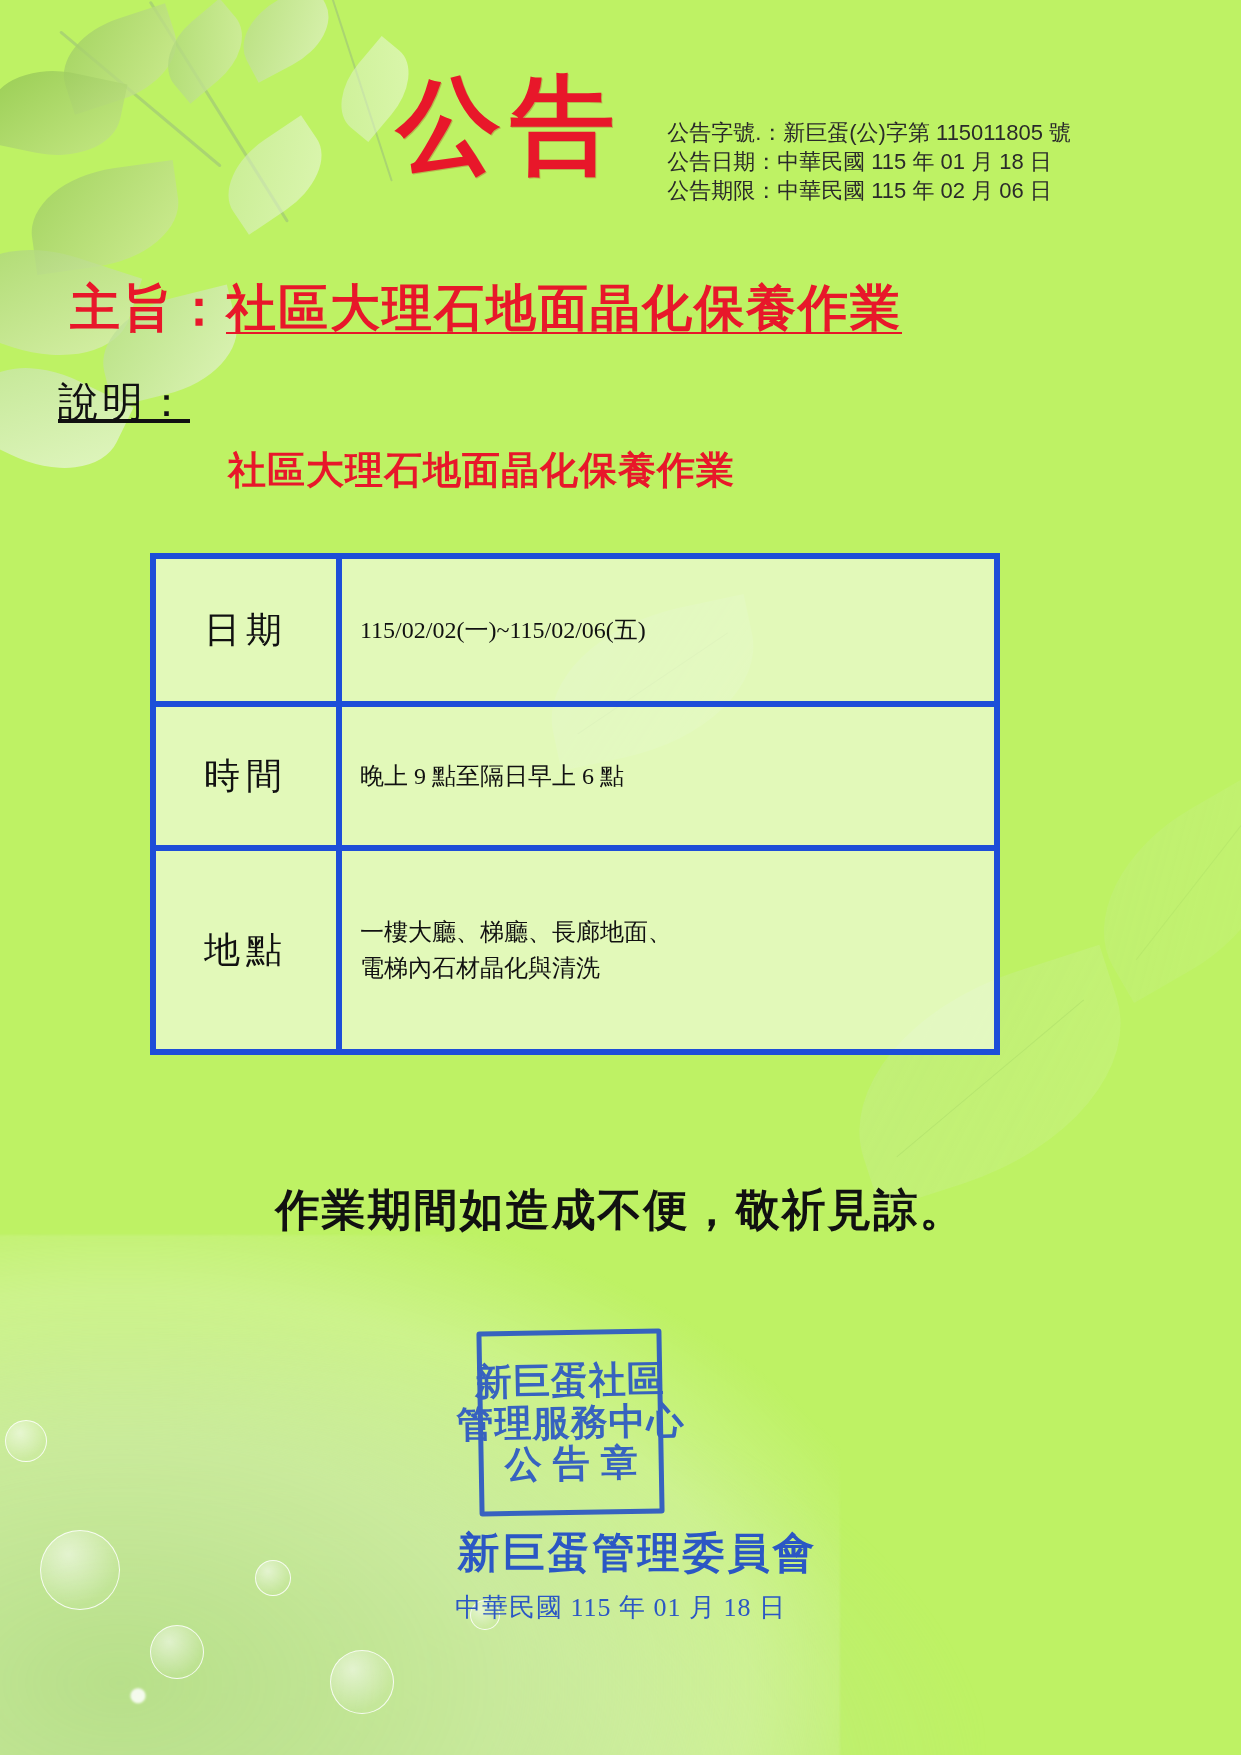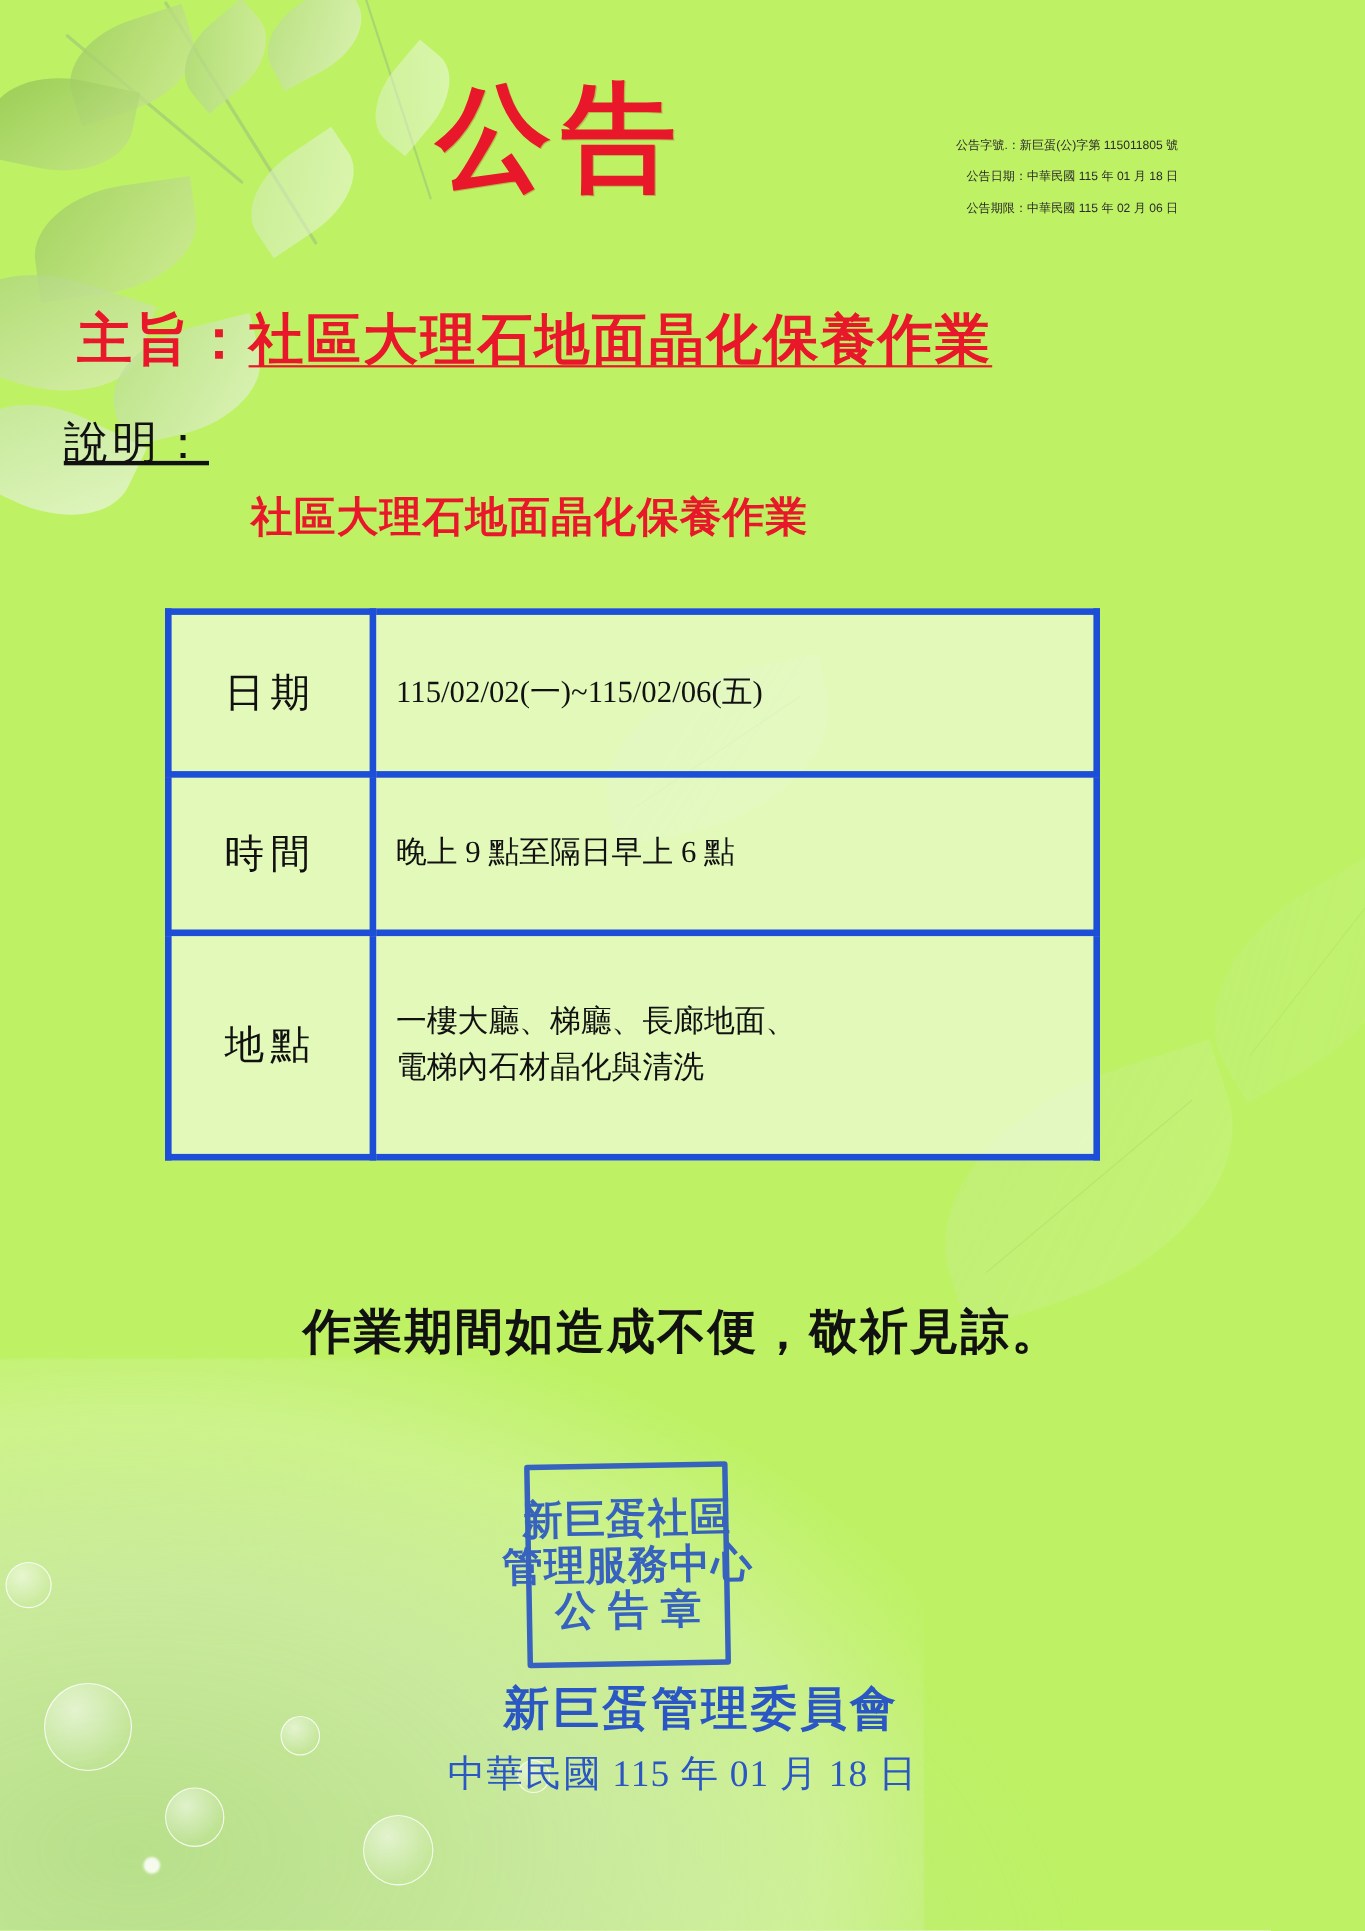--- a/index.html
+++ b/index.html
@@ -100,24 +100,24 @@
     color: #e8172a;
     letter-spacing: 10px;
     margin-left: -220px;
     text-shadow: 1px 1px 0 rgba(160,0,10,.25);
   }
   .meta {
     position: absolute;
     right: 170px;
     top: 118px;
     font-family: "Liberation Sans", sans-serif;
-    font-size: 11px;
+    font-size: 22px;
     line-height: 29px;
     color: #2a2a2a;
-    text-align: right;
+    text-align: left;
     white-space: nowrap;
   }
 
   
   .subject-row {
     position: absolute;
     left: 70px;
     top: 275px;
     width: 1120px;
     color: #e8172a;
@@ -169,21 +169,21 @@
   }
   .info-table td.key {
     width: 168px;
     text-align: center;
     font-size: 36px;
     letter-spacing: 6px;
     padding: 0 6px;
   }
   .info-table td.val {
     padding: 10px 18px;
-    font-size: 28px;
+    font-size: 24px;
     line-height: 1.5;
     border-radius: 15px;
   }
   .row-date td { height: 122px; }
   .row-time td { height: 118px; }
   .row-place td { height: 178px; }
   .val-line { display: block; white-space: nowrap; }
 
   
   .closing {
@@ -240,21 +240,21 @@
     color: #2b57c4;
     letter-spacing: 3px;
     font-family: Liberation Serif, serif;
   }
   .org-date {
     position: absolute;
     left: 0;
     top: 1590px;
     width: 1241px;
     text-align: center;
-    font-size: 34px;
+    font-size: 26px;
     color: #2b57c4;
     letter-spacing: 1px;
   }
 </style>
 </head>
 <body>
 
 <div class="page">
 
   <div class="deco" style="left:0;top:0;width:620px;height:540px;">

